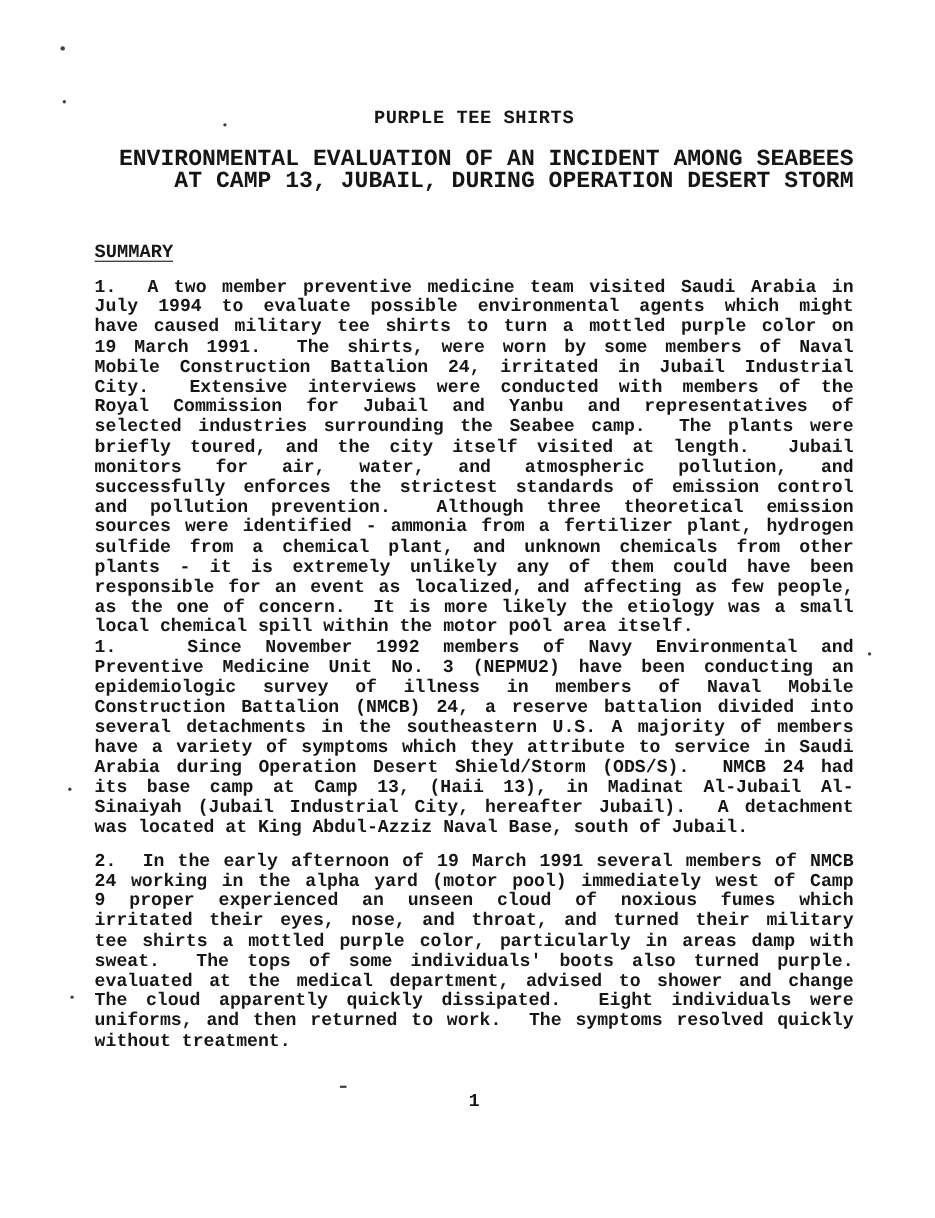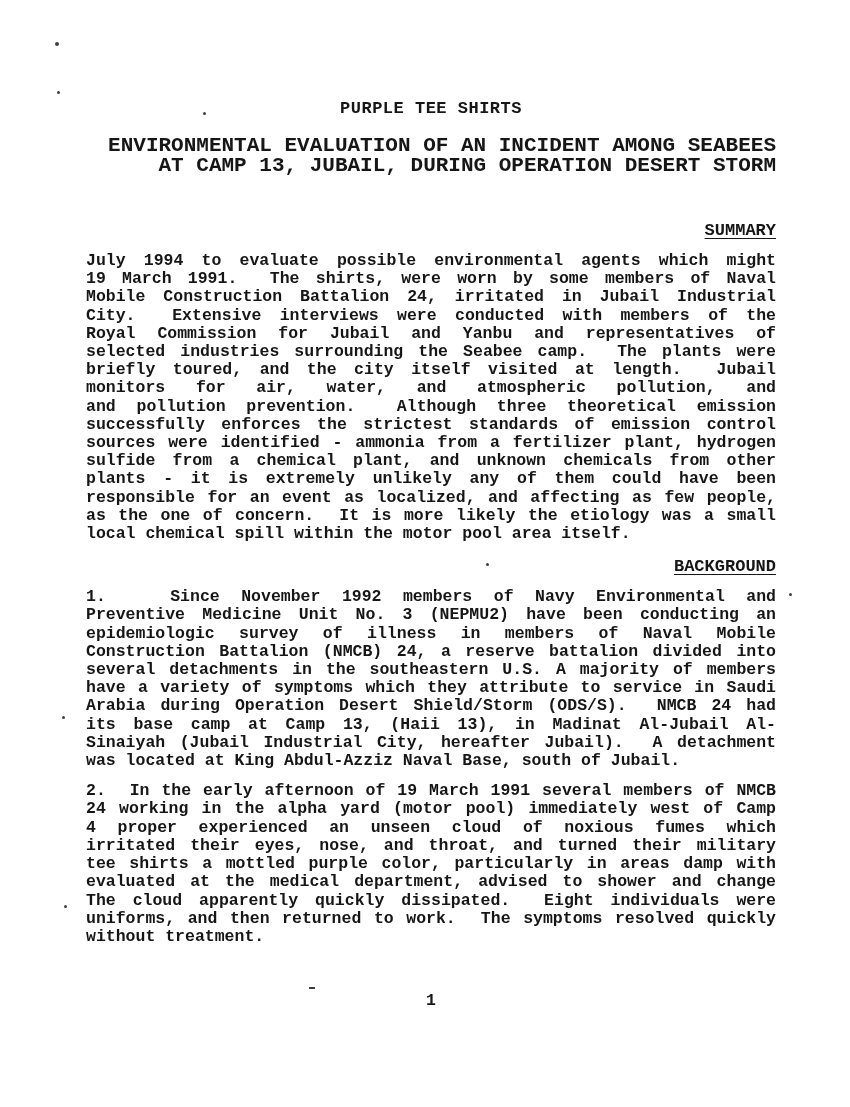--- a/index.html
+++ b/index.html
@@ -39,21 +39,21 @@
   }
   .doc-subtitle {
     font-size: 21px;
     line-height: 20px;
     text-align: right;
   }
   .doc-subtitle.first {
     margin-top: 18px;
   }
   .section-heading {
-    text-align: right;
+    text-align: left;
     font-weight: bold;
     font-size: 17px;
     line-height: 19px;
     text-decoration: underline;
     text-underline-offset: 3px;
     margin-bottom: 12px;
   }
   .section.summary .section-heading {
     margin-top: 45px;
   }
@@ -110,59 +110,61 @@
 
     <div class="title-block">
       <div class="doc-title">PURPLE TEE SHIRTS</div>
       <div class="doc-subtitle first">ENVIRONMENTAL EVALUATION OF AN INCIDENT AMONG SEABEES</div>
       <div class="doc-subtitle">AT CAMP 13, JUBAIL, DURING OPERATION DESERT STORM</div>
     </div>
 
     <div class="section summary">
       <div class="section-heading">SUMMARY</div>
       <div class="paragraph">
+          <div class="line">1.&nbsp; A two member preventive medicine team visited Saudi Arabia in</div>
           <div class="line">July 1994 to evaluate possible environmental agents which might</div>
+          <div class="line">have caused military tee shirts to turn a mottled purple color on</div>
           <div class="line">19 March 1991.&nbsp; The shirts, were worn by some members of Naval</div>
           <div class="line">Mobile Construction Battalion 24, irritated in Jubail Industrial</div>
           <div class="line">City.&nbsp; Extensive interviews were conducted with members of the</div>
           <div class="line">Royal Commission for Jubail and Yanbu and representatives of</div>
           <div class="line">selected industries surrounding the Seabee camp.&nbsp; The plants were</div>
           <div class="line">briefly toured, and the city itself visited at length.&nbsp; Jubail</div>
           <div class="line">monitors for air, water, and atmospheric pollution, and</div>
+          <div class="line">successfully enforces the strictest standards of emission control</div>
           <div class="line">and pollution prevention.&nbsp; Although three theoretical emission</div>
-          <div class="line">successfully enforces the strictest standards of emission control</div>
           <div class="line">sources were identified - ammonia from a fertilizer plant, hydrogen</div>
           <div class="line">sulfide from a chemical plant, and unknown chemicals from other</div>
           <div class="line">plants - it is extremely unlikely any of them could have been</div>
           <div class="line">responsible for an event as localized, and affecting as few people,</div>
           <div class="line">as the one of concern.&nbsp; It is more likely the etiology was a small</div>
           <div class="line last">local chemical spill within the motor pool area itself.</div>
         </div>
     </div>
 
     <div class="section background">
-      <div class="section-heading">BACKGROUND</div>
       <div class="paragraph">
           <div class="line">1.&nbsp;&nbsp; Since November 1992 members of Navy Environmental and</div>
           <div class="line">Preventive Medicine Unit No. 3 (NEPMU2) have been conducting an</div>
           <div class="line">epidemiologic survey of illness in members of Naval Mobile</div>
           <div class="line">Construction Battalion (NMCB) 24, a reserve battalion divided into</div>
           <div class="line">several detachments in the southeastern U.S. A majority of members</div>
           <div class="line">have a variety of symptoms which they attribute to service in Saudi</div>
           <div class="line">Arabia during Operation Desert Shield/Storm (ODS/S).&nbsp; NMCB 24 had</div>
           <div class="line">its base camp at Camp 13, (Haii 13), in Madinat Al-Jubail Al-</div>
           <div class="line">Sinaiyah (Jubail Industrial City, hereafter Jubail).&nbsp; A detachment</div>
           <div class="line last">was located at King Abdul-Azziz Naval Base, south of Jubail.</div>
         </div>
       <div class="paragraph">
           <div class="line">2.&nbsp; In the early afternoon of 19 March 1991 several members of NMCB</div>
           <div class="line">24 working in the alpha yard (motor pool) immediately west of Camp</div>
-          <div class="line">4 proper experienced an unseen cloud of noxious fumes which</div>
+          <div class="line">9 proper experienced an unseen cloud of noxious fumes which</div>
           <div class="line">irritated their eyes, nose, and throat, and turned their military</div>
           <div class="line">tee shirts a mottled purple color, particularly in areas damp with</div>
+          <div class="line">sweat.&nbsp; The tops of some individuals' boots also turned purple.</div>
           <div class="line">evaluated at the medical department, advised to shower and change</div>
           <div class="line">The cloud apparently quickly dissipated.&nbsp; Eight individuals were</div>
           <div class="line">uniforms, and then returned to work.&nbsp; The symptoms resolved quickly</div>
           <div class="line last">without treatment.</div>
         </div>
     </div>
 
   </div>
 
   <div class="page-number">1</div>

